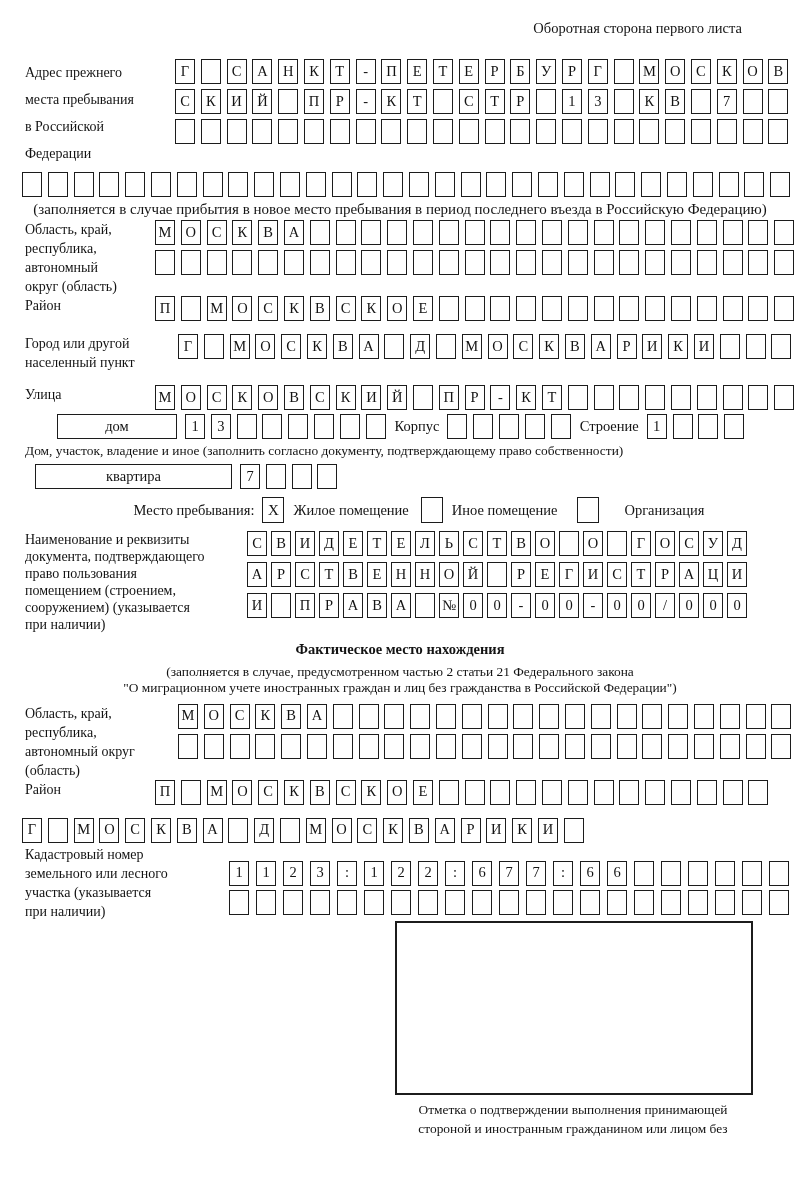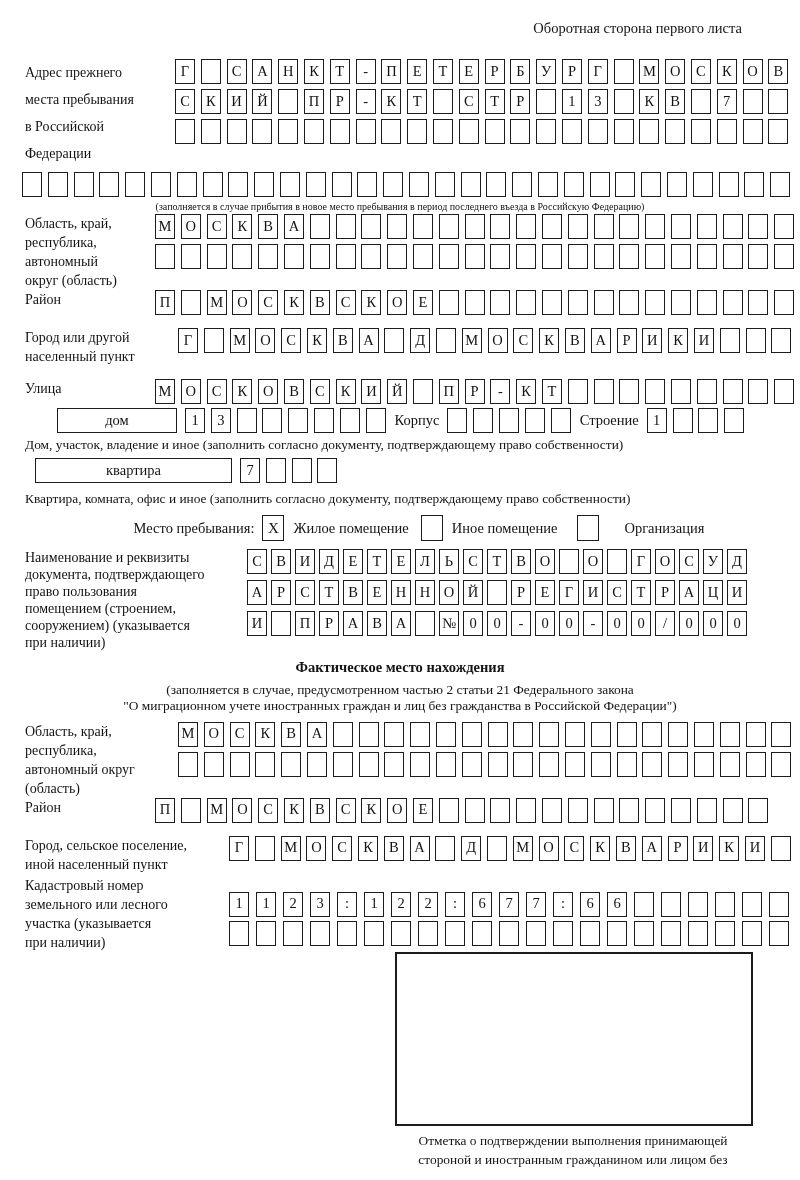--- a/index.html
+++ b/index.html
@@ -12,21 +12,21 @@
   .lbl{box-sizing:border-box;flex:none;padding-left:3px;font-size:14px;line-height:19px;}
   .lbl.lh27{line-height:27px;}
   .lbl.lh17{line-height:17px;}
   .w153{width:153px;} .w133{width:133px;} .w156{width:156px;} .w225{width:225px;} .w207{width:207px;}
   .cells{display:flex;gap:5.8px;}
   .cells.g4{gap:4px;} .cells.g7{gap:7px;}
   .cell{flex:none;box-sizing:border-box;width:20px;height:25px;border:1.6px solid #1c1c1c;
         display:flex;align-items:center;justify-content:center;font-size:14.5px;padding-bottom:1px;}
   .rowstack{display:flex;flex-direction:column;gap:5px;}
   .rowstack.g6{gap:6px;} .rowstack.g4{gap:4px;}
-  .note{font-size:10px;margin-top:4px;}
+  .note{font-size:15px;margin-top:4px;}
   .title{font-size:15.5px;font-weight:bold;margin-top:5px;}
   .subtitle{font-size:14.5px;font-weight:bold;margin-top:8px;}
   .caption{font-size:13.4px;margin-top:4px;padding-left:3px;}
   .typebox{box-sizing:border-box;flex:none;height:25px;border:1.6px solid #1c1c1c;
            display:flex;align-items:center;justify-content:center;font-size:14.5px;}
   .structrow{display:flex;align-items:center;margin-top:4px;font-size:14.5px;}
   .stay{display:flex;align-items:center;margin-top:8px;font-size:14.5px;justify-content:center;}
   .chk{flex:none;box-sizing:border-box;width:22px;height:26px;border:1.7px solid #1c1c1c;
        display:flex;align-items:center;justify-content:center;font-size:15px;}
   .fz{font-size:13.4px;line-height:15.8px;margin-top:6px;}
@@ -359,21 +359,20 @@
 
   <div class="structrow mt5 ml13">
     <div class="typebox" style="width:197px;">квартира</div>
     <div class="cells ml8">
         <span class="cell">7</span>
         <span class="cell"></span>
         <span class="cell"></span>
         <span class="cell"></span>
       </div>
   </div>
-  <div class="caption mt8">Квартира, комната, офис и иное (заполнить согласно документу, подтверждающему право собственности)</div>
 
   <div class="stay">
     <div class="ml16 nw">Место пребывания:</div>
     <div class="chk ml8">X</div>
     <div class="ml9 nw">Жилое помещение</div>
     <div class="chk ml12"></div>
     <div class="ml9 nw">Иное помещение</div>
     <div class="chk ml20"></div>
     <div class="ml25 nw">Организация</div>
   </div>
@@ -553,24 +552,20 @@
         <span class="cell"></span>
         <span class="cell"></span>
         <span class="cell"></span>
         <span class="cell"></span>
         <span class="cell"></span>
         <span class="cell"></span>
       </div>
   </div>
 
   <div class="frow mt3">
-    <div class="lbl w207">
-      <div class="nw">Город, сельское поселение,</div>
-      <div class="nw">иной населенный пункт</div>
-    </div>
     <div class="cells">
         <span class="cell">Г</span>
         <span class="cell"></span>
         <span class="cell">М</span>
         <span class="cell">О</span>
         <span class="cell">С</span>
         <span class="cell">К</span>
         <span class="cell">В</span>
         <span class="cell">А</span>
         <span class="cell"></span>

